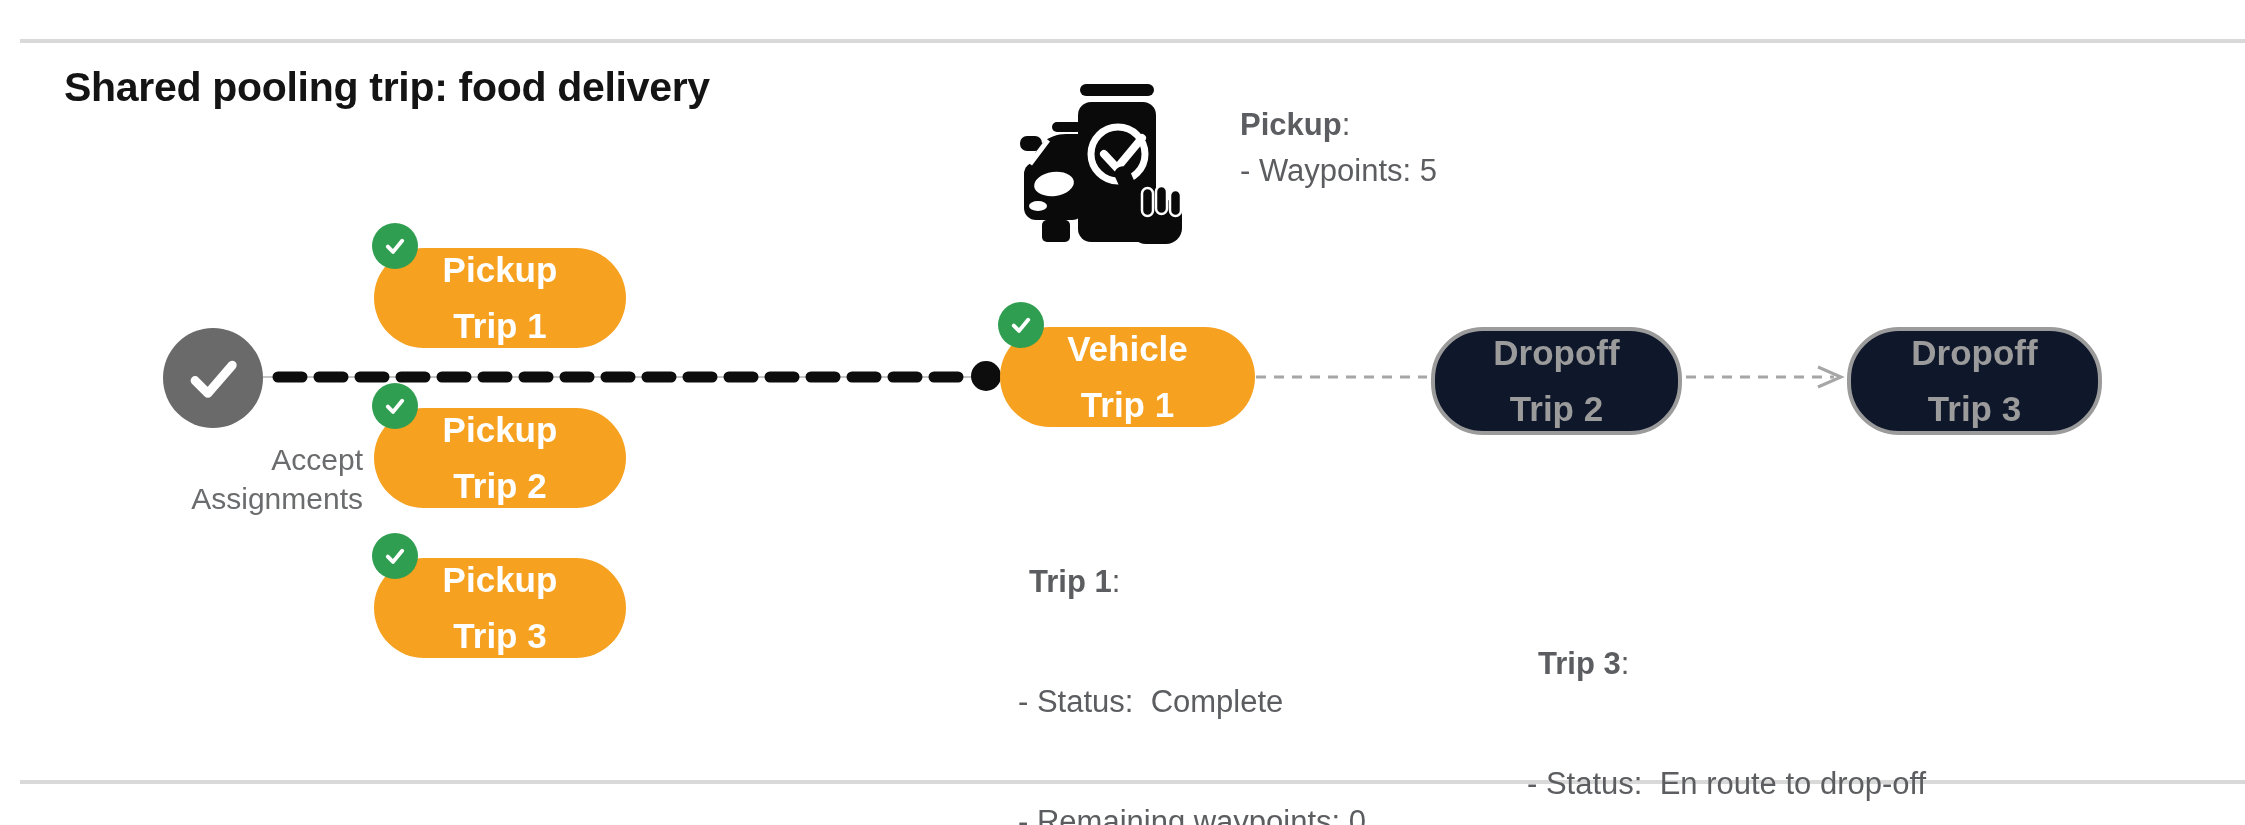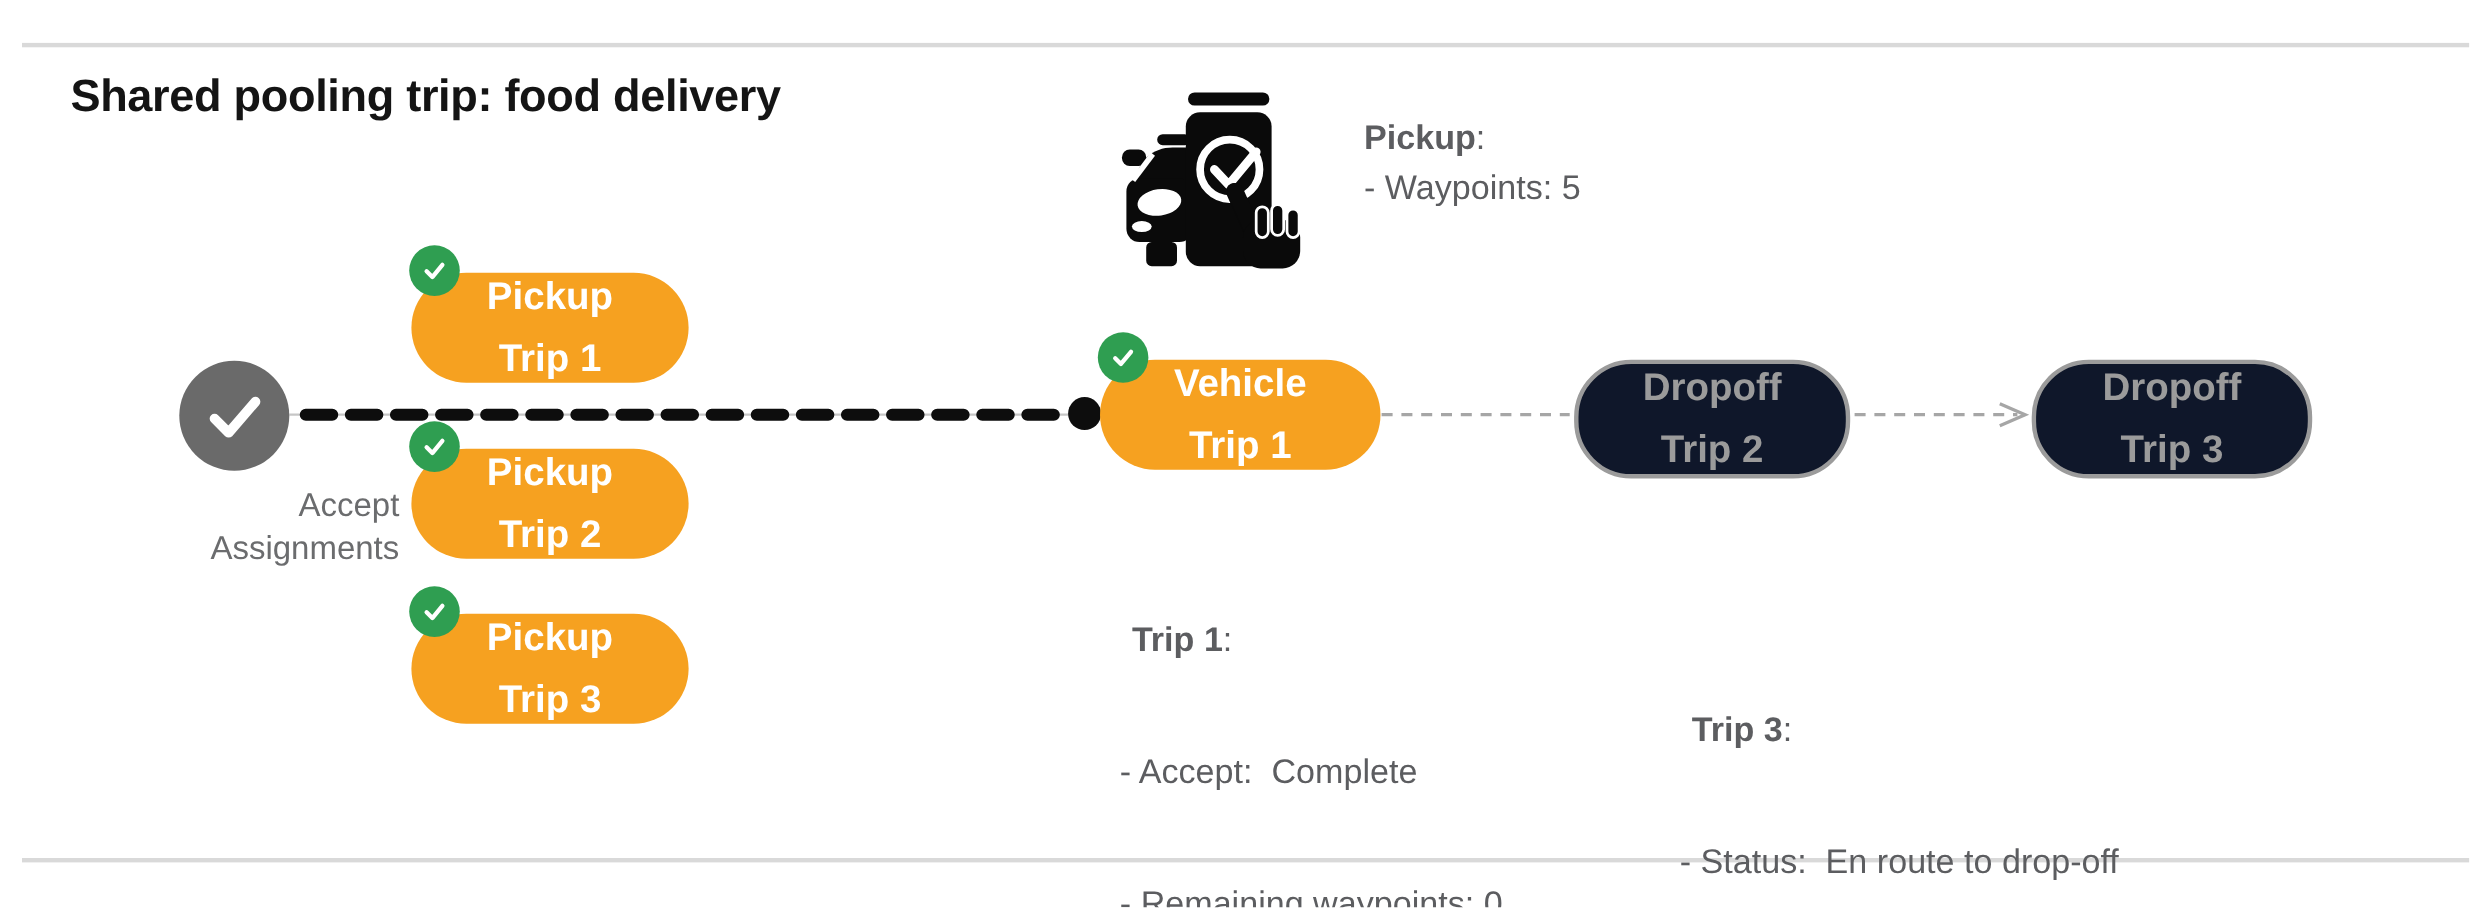--- a/index.html
+++ b/index.html
@@ -178,21 +178,21 @@
     <span class="pill-line">Trip 2</span>
   </div>
 
   <div class="pill outline" style="left:1847px;top:327px;width:247px;">
     <span class="pill-line">Dropoff</span>
     <span class="pill-line">Trip 3</span>
   </div>
 
   <div class="status-block" id="status-block-1">
     <div class="t"><span>Trip 1</span><span class="colon">:</span></div>
-    <div>- Accept:  Complete</div>
+    <div>- Status:  Complete</div>
     <div>- Remaining waypoints: 0</div>
     
     
     
   </div>
 
   <div class="status-block" id="status-block-2">
     <div class="t"><span>Trip 3</span><span class="colon">:</span></div>
     <div>- Status:  En route to drop-off</div>
     

